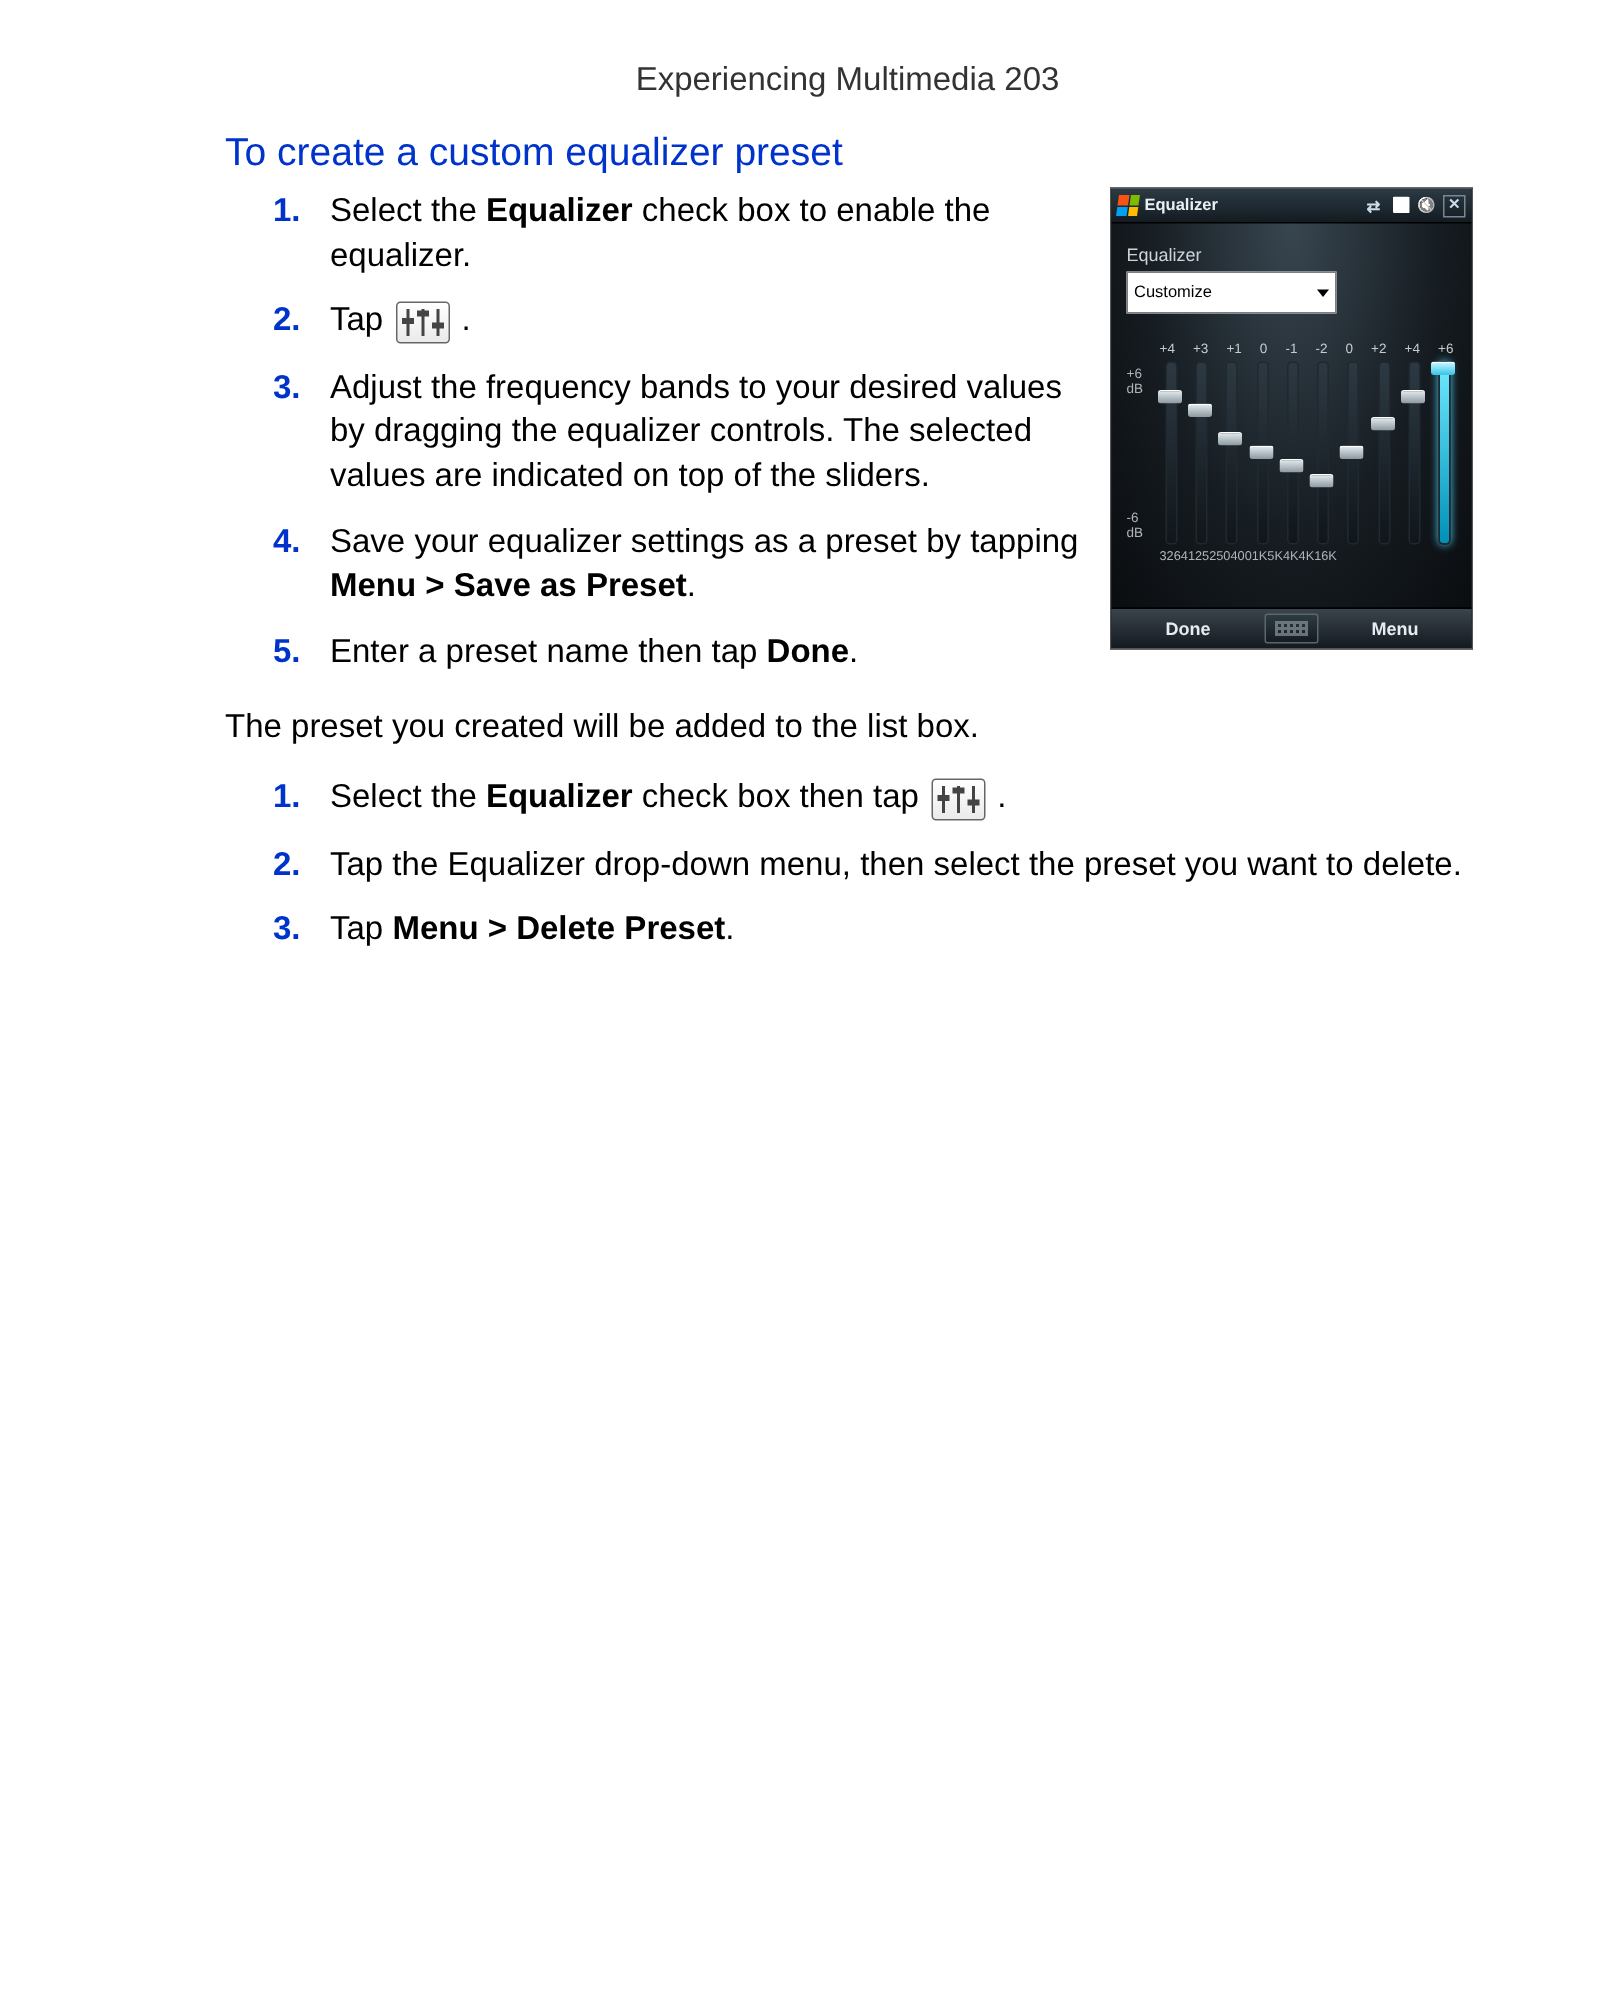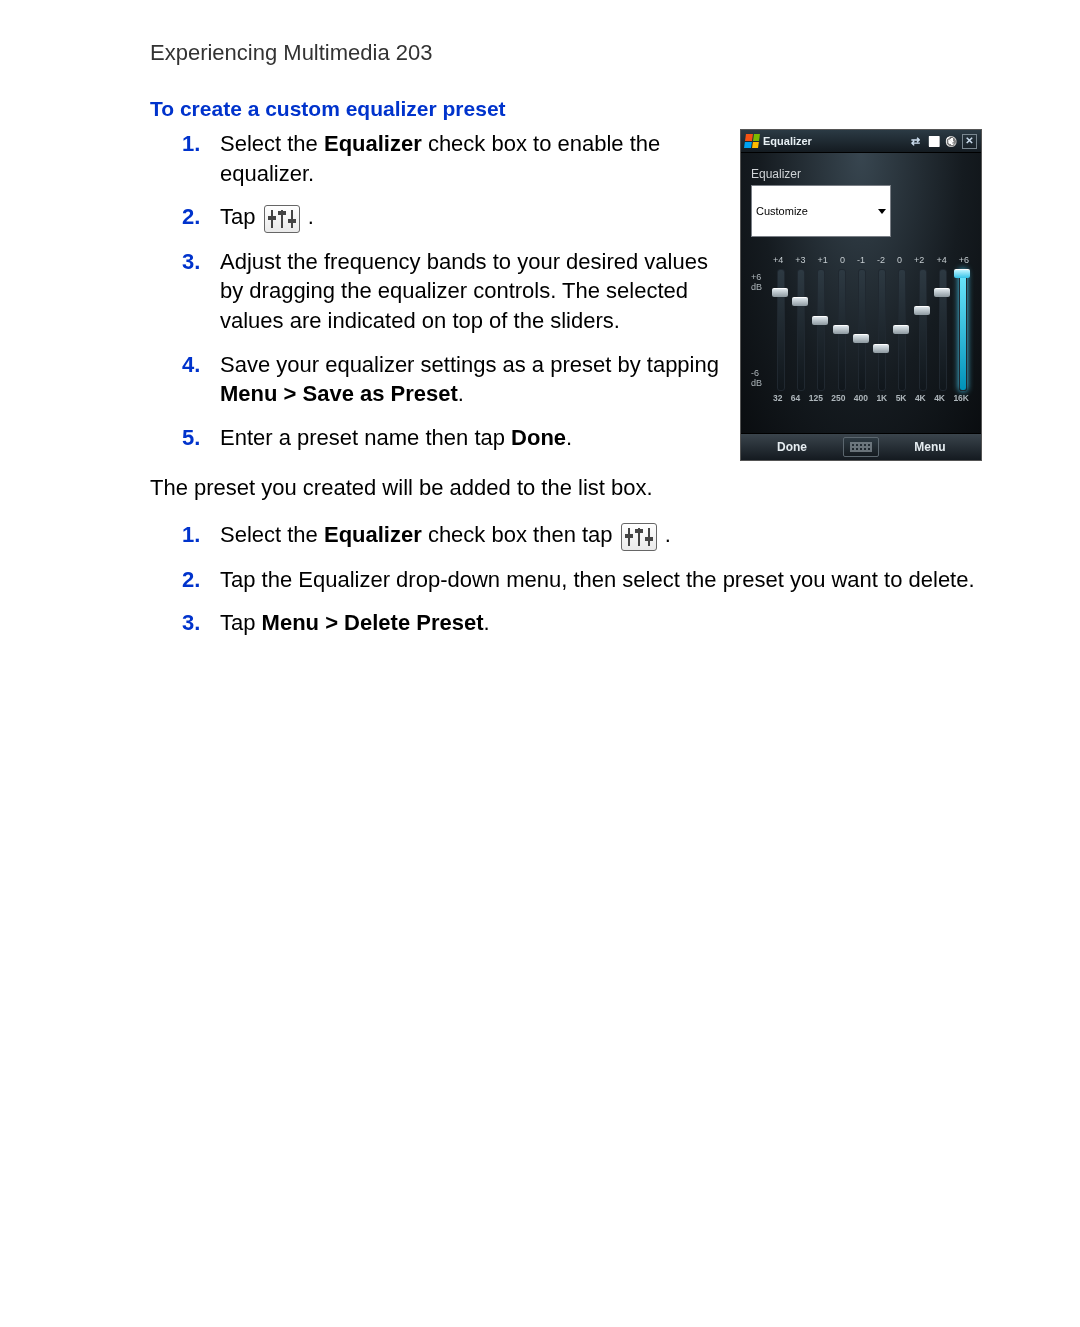--- a/index.html
+++ b/index.html
@@ -9,30 +9,30 @@
     font-family: "Segoe UI", "Myriad Pro", Arial, sans-serif;
     color: #000;
     width: 1080px;
   }
   .page {
     padding: 40px 100px 40px 150px;
     box-sizing: border-box;
     position: relative;
   }
   .running-head {
-    text-align: left;
+    text-align: center;
     font-size: 22px;
     color: #333;
-    margin-bottom: 31px;
+    margin-bottom: 20px;
     font-weight: 400;
   }
   .section-title {
     color: #0033cc;
-    font-weight: 700;
-    font-size: 21px;
+    font-weight: 400;
+    font-size: 26px;
     margin: 8px 0 8px 0;
   }
   .twocol {
     display: flex;
     align-items: flex-start;
     gap: 20px;
   }
   .leftcol { flex: 1; }
   .rightcol { width: 240px; }
   ol.steps {
@@ -151,21 +151,21 @@
   }
   .device .panel-label {
     color:#cfd3d6; font-size:12px; margin-bottom:4px;
   }
   .device .combo {
     background:#fff; color:#000;
     height:18px; font-size:11px;
     display:flex; align-items:center;
     border:1px solid #7a7f86;
     width: 130px;
-    padding:16px 4px;
+    padding:4px 4px;
     justify-content: space-between;
   }
   .device .combo .arrow {
     width:0;height:0;border-left:4px solid transparent;border-right:4px solid transparent;border-top:5px solid #000;
   }
   .eq-area { margin-top: 18px; position: relative; height: 170px; }
   .eq-values {
     display:flex; justify-content:space-between;
     font-size:9px; color:#c5ccd0;
     padding: 0 2px 0 22px;
@@ -196,24 +196,23 @@
     border-top:1px solid #fff;
   }
   .eq-slider.last .track {
     background: linear-gradient(#6fe9ff,#0091b8);
     box-shadow: 0 0 6px #4fd8ff;
   }
   .eq-slider.last .thumb {
     background: linear-gradient(#bff4ff,#35c3e8);
   }
   .eq-freqs {
-    display:flex; justify-content:space-between;
+    display:flex; justify-content:flex-start;
     font-size:8.5px; color:#aeb6bb;
     padding: 4px 2px 0 22px;
-    font-weight: bold;
   }
   .device .softbar {
     height: 26px;
     background: linear-gradient(#3a444c,#141a20);
     display:flex; align-items:center;
     border-top:1px solid #000;
   }
   .device .softbar .sk {
     flex:1; text-align:center; color:#e6edf1; font-size:12px; font-weight:700;
   }

